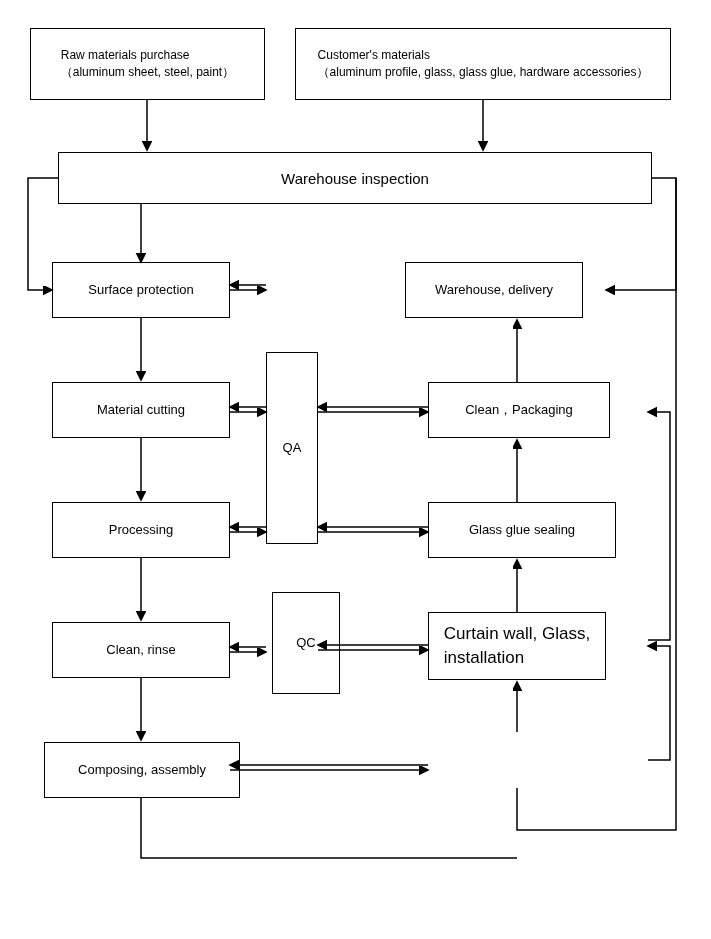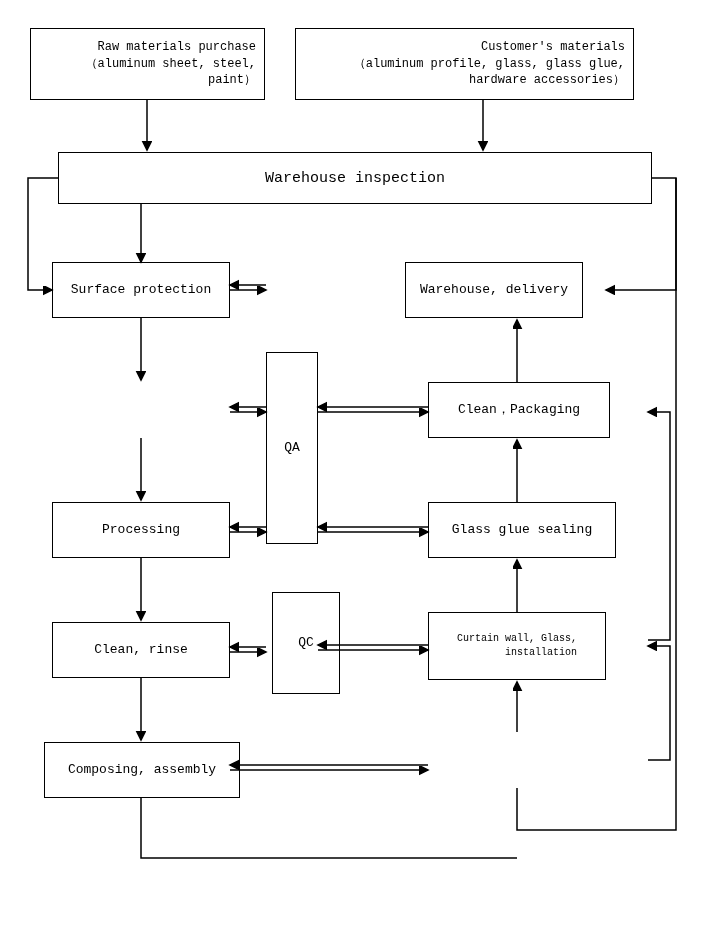--- a/index.html
+++ b/index.html
@@ -16,25 +16,24 @@
       width: 711px;
       height: 939px;
     }
     .box {
       position: absolute;
       border: 1.5px solid #000;
       background: #fff;
       display: flex;
       align-items: center;
       justify-content: center;
-      text-align: right;
+      text-align: left;
       font-size: 13px;
       line-height: 1.4;
       padding: 4px 8px;
-      font-family: Liberation Mono, monospace;
     }
     svg.lines {
       position: absolute;
       top: 0; left: 0;
       width: 711px;
       height: 939px;
       pointer-events: none;
     }
     svg.lines line, svg.lines polyline, svg.lines path {
       stroke: #000;
@@ -49,32 +48,35 @@
   </style>
 </head>
 <body>
 
 <div class="diagram">
 
   <div class="box" style="left:30px;top:28px;width:235px;height:72px;font-size:12px;">
     Raw materials purchase<br>（aluminum sheet, steel, paint）
   </div>
 
-  <div class="box" style="left:295px;top:28px;width:339px;height:72px;font-size:12px;">
+  <div class="box" style="left:295px;top:28px;width:376px;height:72px;font-size:12px;">
     Customer's materials<br>（aluminum profile, glass, glass glue, hardware accessories）
   </div>
 
   <div class="box" style="left:58px;top:152px;width:594px;height:52px;font-size:15px;font-weight:normal;">
     Warehouse inspection
   </div>
 
   <div class="box" style="left:52px;top:262px;width:178px;height:56px;">
     Surface protection
   </div>
 
+  <div class="box" style="left:52px;top:382px;width:178px;height:56px;">
+    Material cutting
+  </div>
 
   <div class="box" style="left:52px;top:502px;width:178px;height:56px;">
     Processing
   </div>
 
   <div class="box" style="left:52px;top:622px;width:178px;height:56px;">
     Clean, rinse
   </div>
 
   <div class="box" style="left:44px;top:742px;width:196px;height:56px;">
@@ -94,21 +96,21 @@
   </div>
 
   <div class="box" style="left:428px;top:382px;width:182px;height:56px;">
     Clean，Packaging
   </div>
 
   <div class="box" style="left:428px;top:502px;width:188px;height:56px;">
     Glass glue sealing
   </div>
 
-  <div class="box" style="left:428px;top:612px;width:178px;height:68px;font-size:10px;">
+  <div class="box" style="left:428px;top:612px;width:178px;height:68px;font-size:17px;">
     Curtain wall, Glass,<br>installation
   </div>
 
 
   <svg class="lines">
     <defs>
       <marker id="arr" markerWidth="8" markerHeight="8" refX="6" refY="3" orient="auto">
         <polygon points="0 0, 6 3, 0 6" fill="#000"></polygon>
       </marker>
       <marker id="arr2" markerWidth="8" markerHeight="8" refX="0" refY="3" orient="auto">

